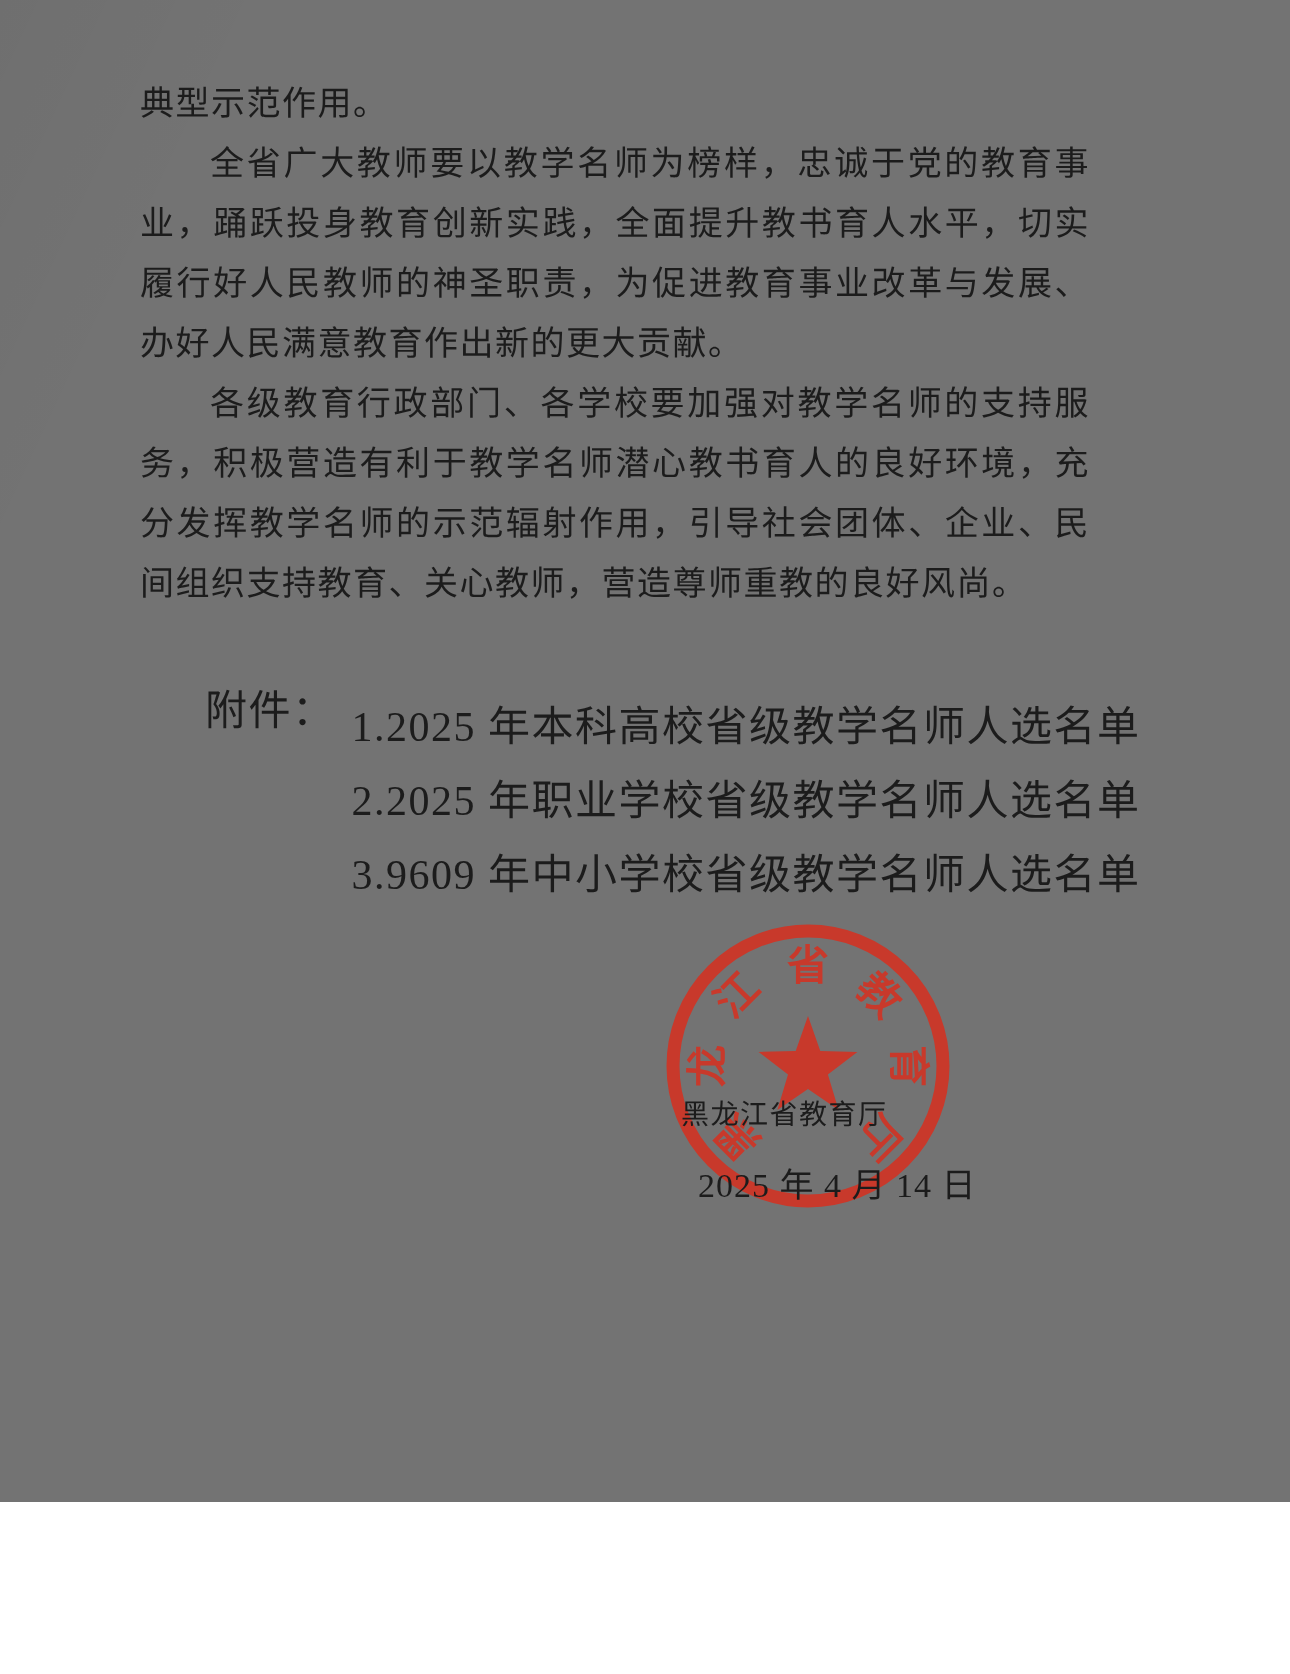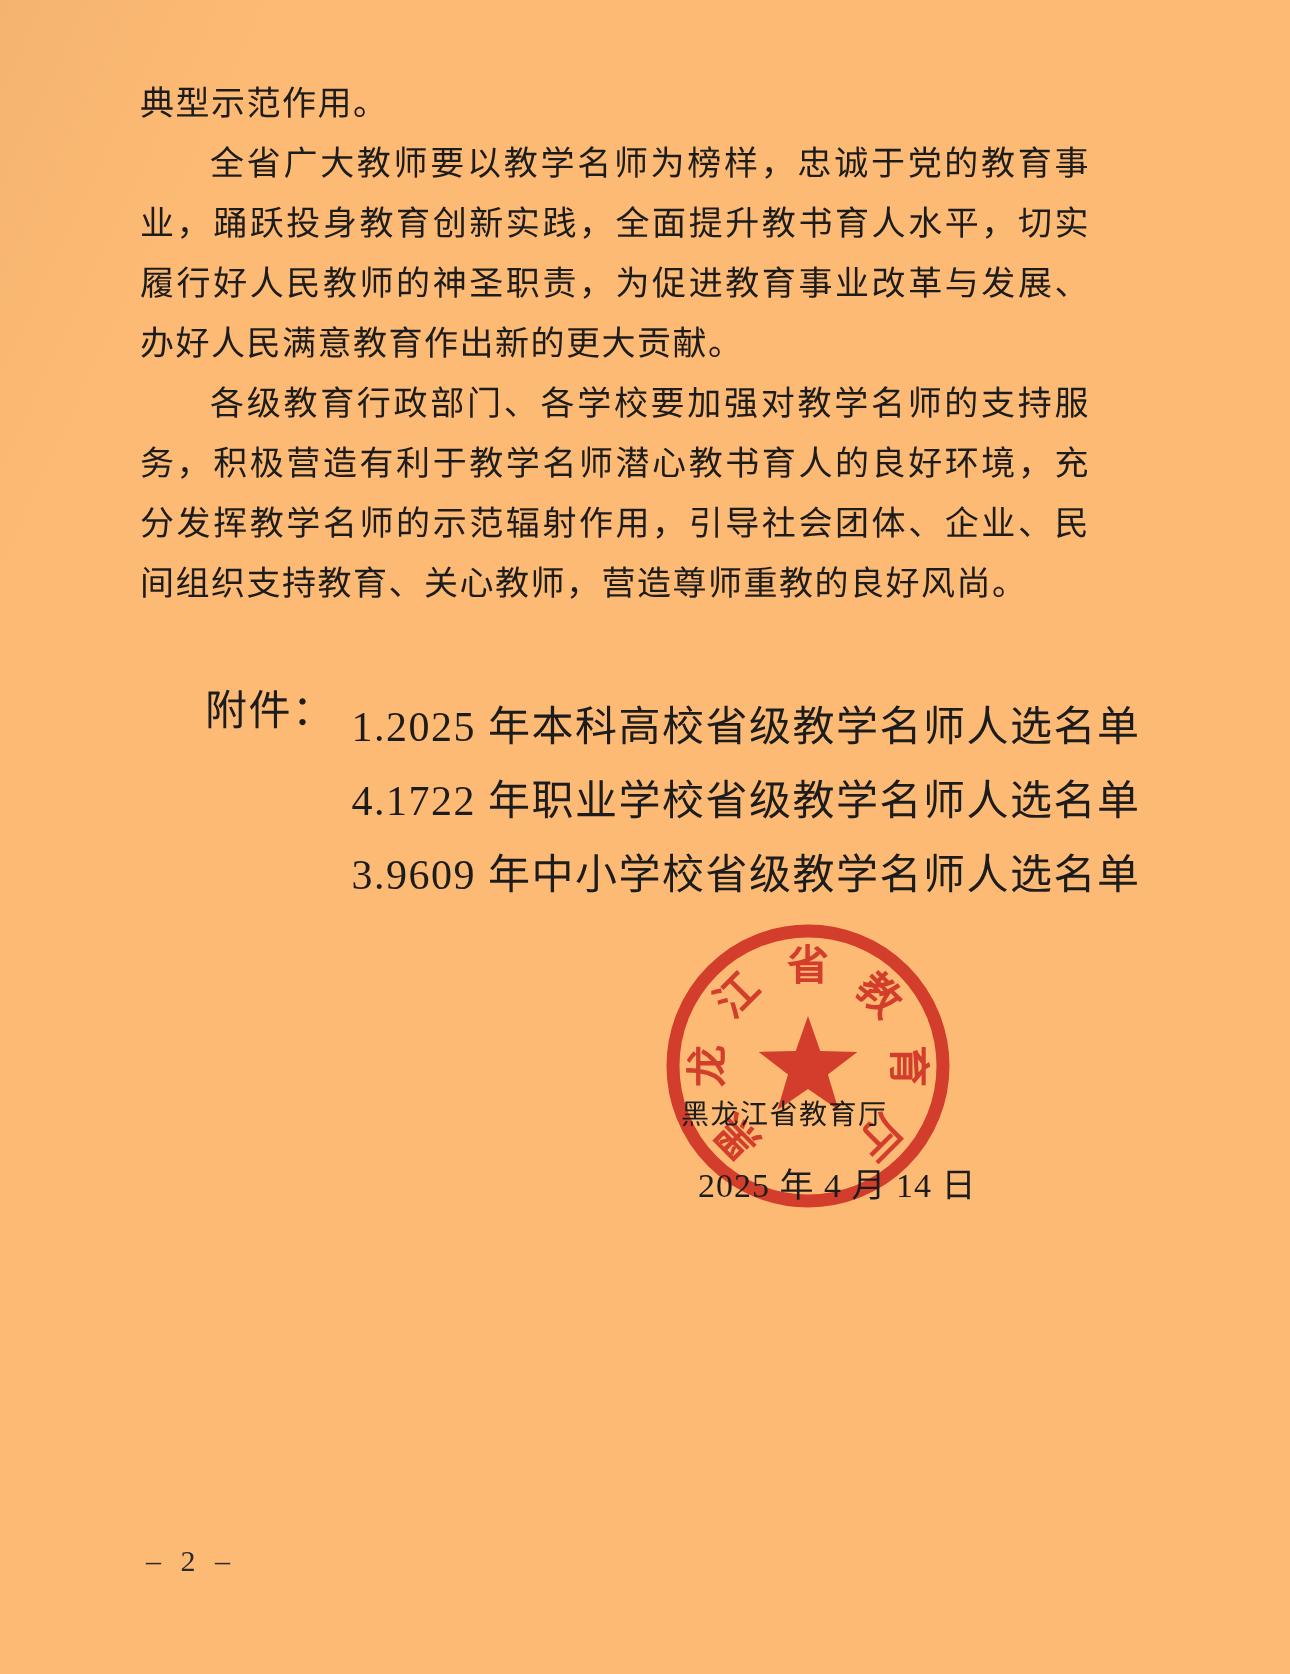--- a/index.html
+++ b/index.html
@@ -1,20 +1,20 @@
 <!DOCTYPE html>
 <html lang="zh-CN"><head>
 <meta charset="utf-8">
 <style>
   html,body{margin:0;padding:0;background:#ffffff;}
   .page{
     position:relative;
     width:1290px;
-    height:1674px;
-    background:#fdba74;
+    height:1502px;
+    background:#737373;
     overflow:hidden;
     font-family:"Liberation Serif","DejaVu Serif",serif;
     color:#1c1c1c;
   }
   .page::before{
     content:"";
     position:absolute;inset:0;
     background:linear-gradient(115deg, rgba(0,0,0,0.035), rgba(0,0,0,0) 14%);
     pointer-events:none;
   }
@@ -98,21 +98,21 @@
   <section class="body-text">
     <p class="para no-indent">典型示范作用。</p>
     <p class="para">全省广大教师要以教学名师为榜样，忠诚于党的教育事业，踊跃投身教育创新实践，全面提升教书育人水平，切实履行好人民教师的神圣职责，为促进教育事业改革与发展、办好人民满意教育作出新的更大贡献。</p>
     <p class="para">各级教育行政部门、各学校要加强对教学名师的支持服务，积极营造有利于教学名师潜心教书育人的良好环境，充分发挥教学名师的示范辐射作用，引导社会团体、企业、民间组织支持教育、关心教师，营造尊师重教的良好风尚。</p>
   </section>
 
   <div class="attachments">
     <span class="attachments-label">附件：</span>
     <div class="attachment-items">
       <div>1.2025 年本科高校省级教学名师人选名单</div>
-      <div>4.1722 年职业学校省级教学名师人选名单</div>
+      <div>2.2025 年职业学校省级教学名师人选名单</div>
       <div>3.9609 年中小学校省级教学名师人选名单</div>
     </div>
   </div>
 
   <svg class="seal" viewBox="0 0 292 292" xmlns="http://www.w3.org/2000/svg" aria-hidden="true">
     <circle class="seal-ring" cx="146" cy="146" r="135"></circle>
     <polygon class="seal-star" points="146,96 158.3,131.0 195.4,131.9 165.9,154.5 176.6,190.1 146,169 115.4,190.1 126.0,154.5 96.6,131.9 133.7,131.0"></polygon>
     <g>
         <text x="146" y="60" transform="rotate(-135 146 146)" class="seal-char">黑</text>
         <text x="146" y="60" transform="rotate(-90 146 146)" class="seal-char">龙</text>

